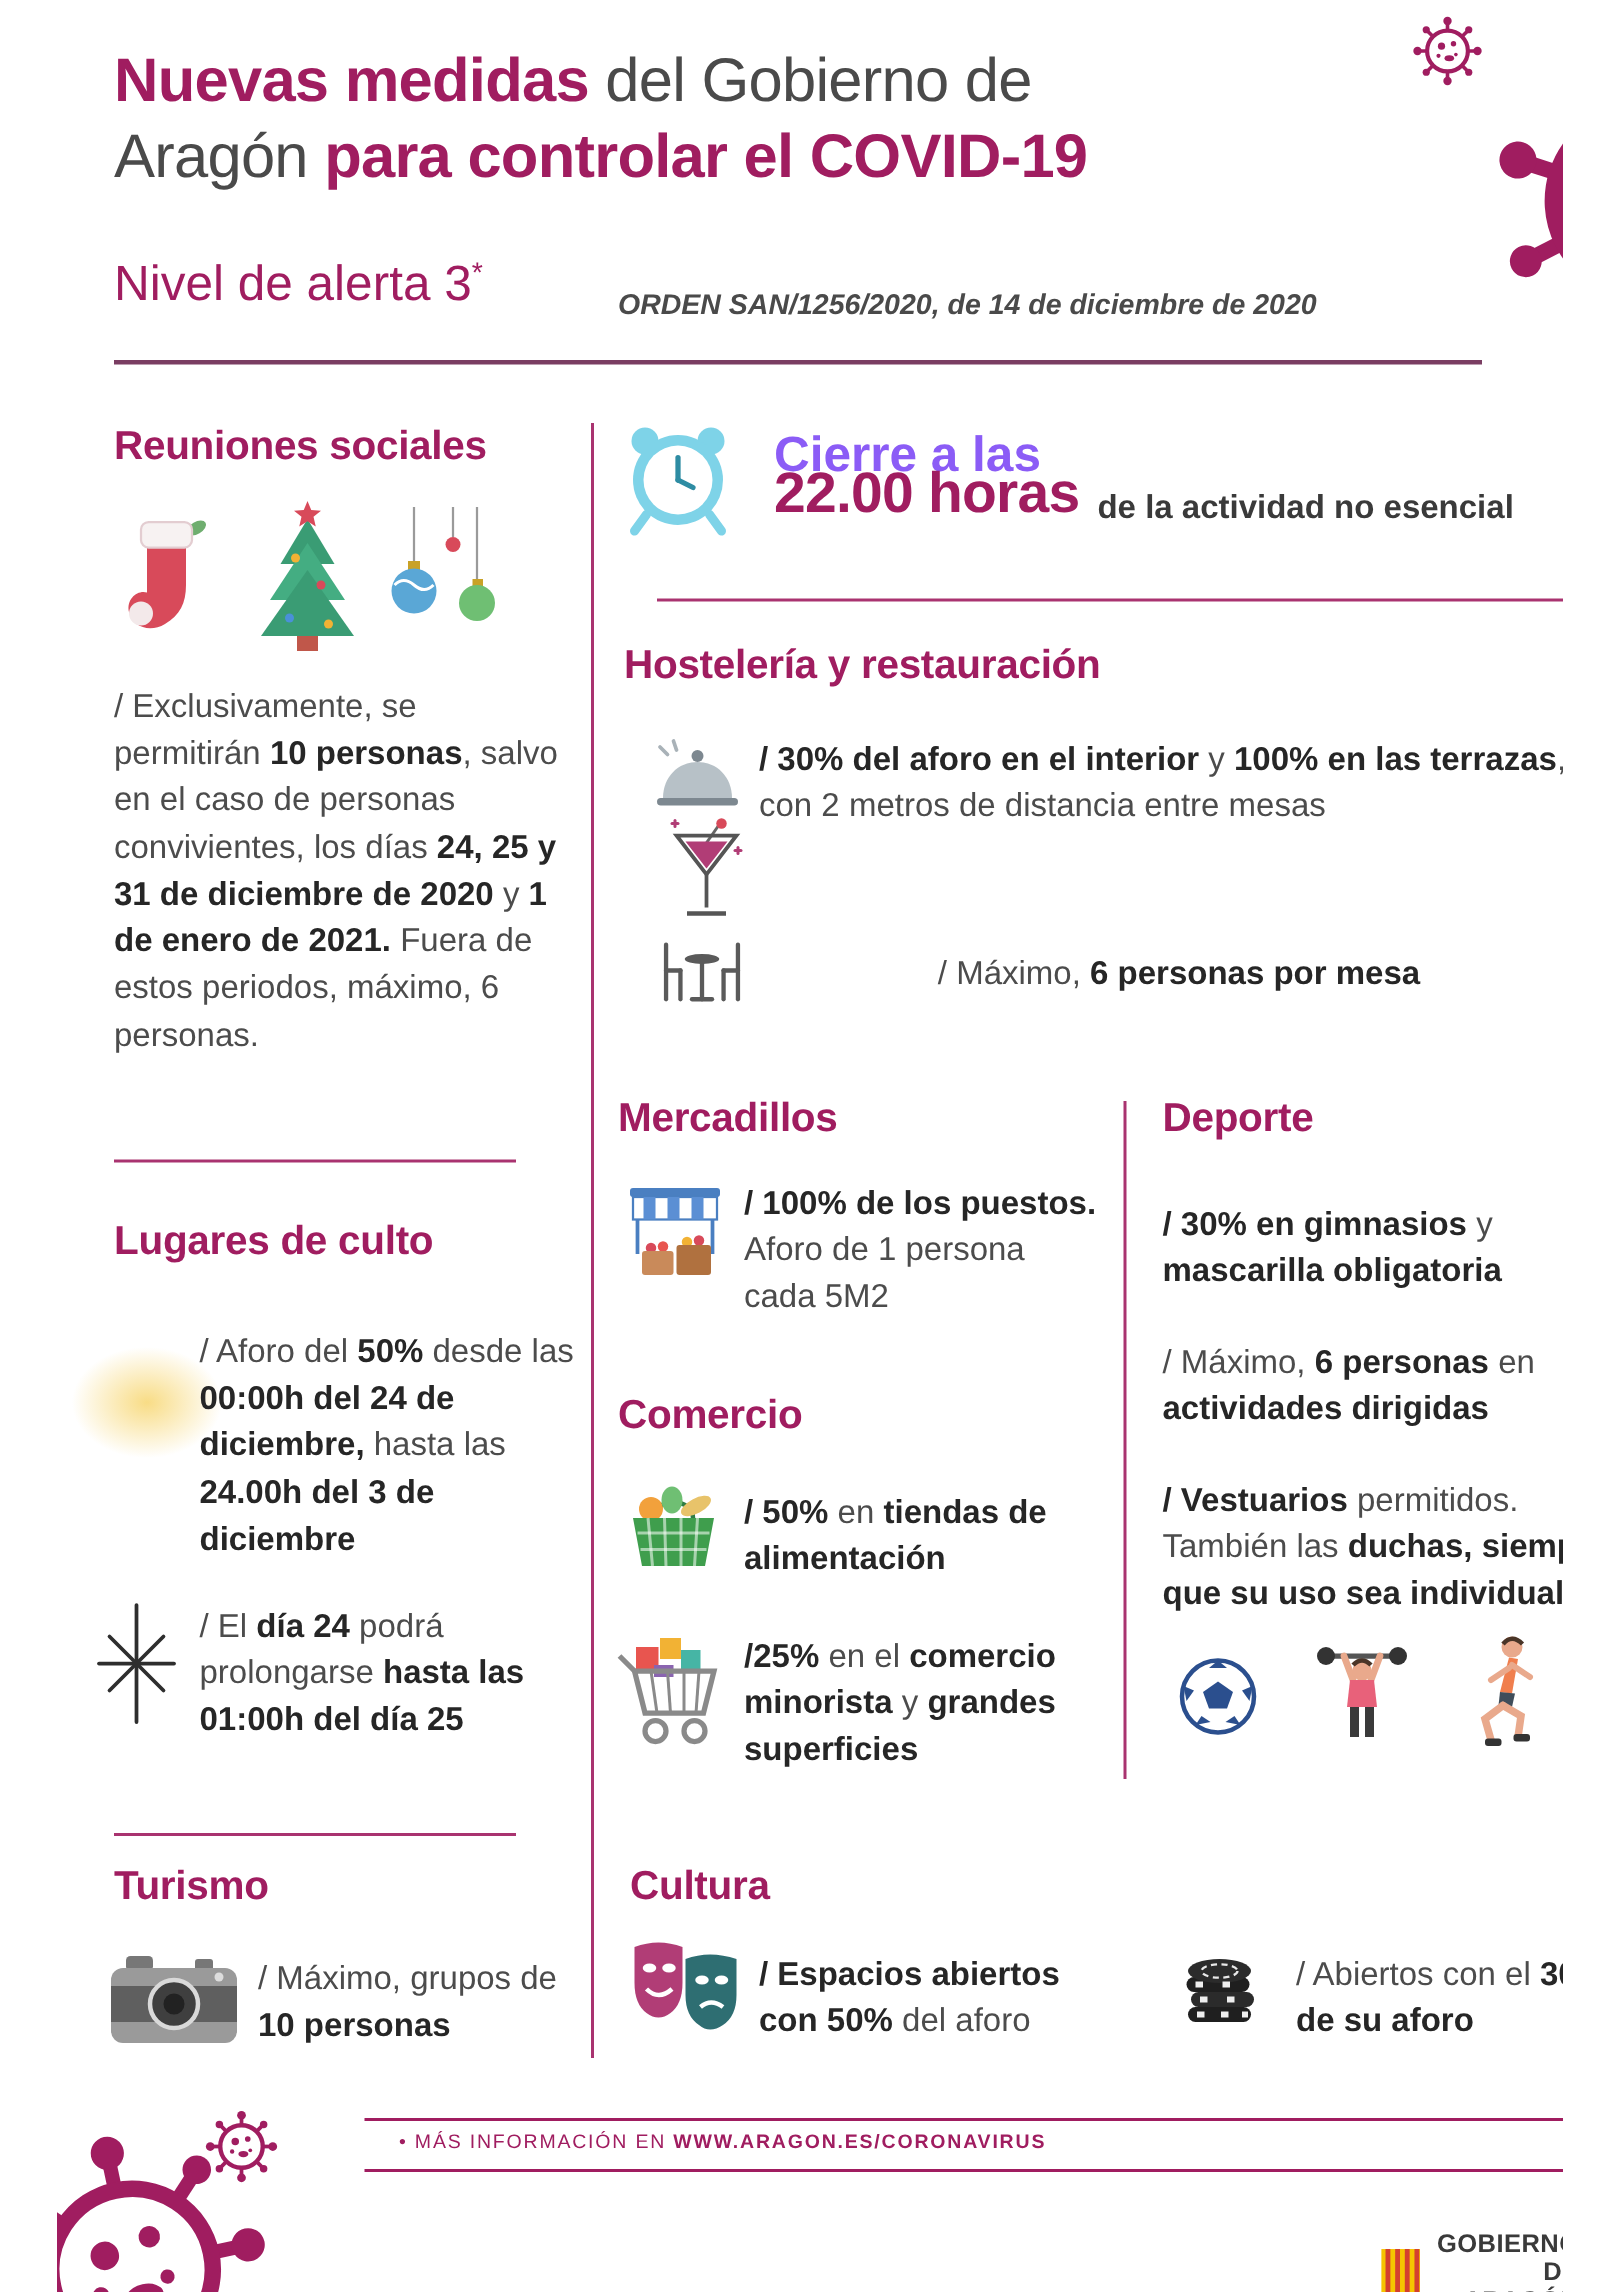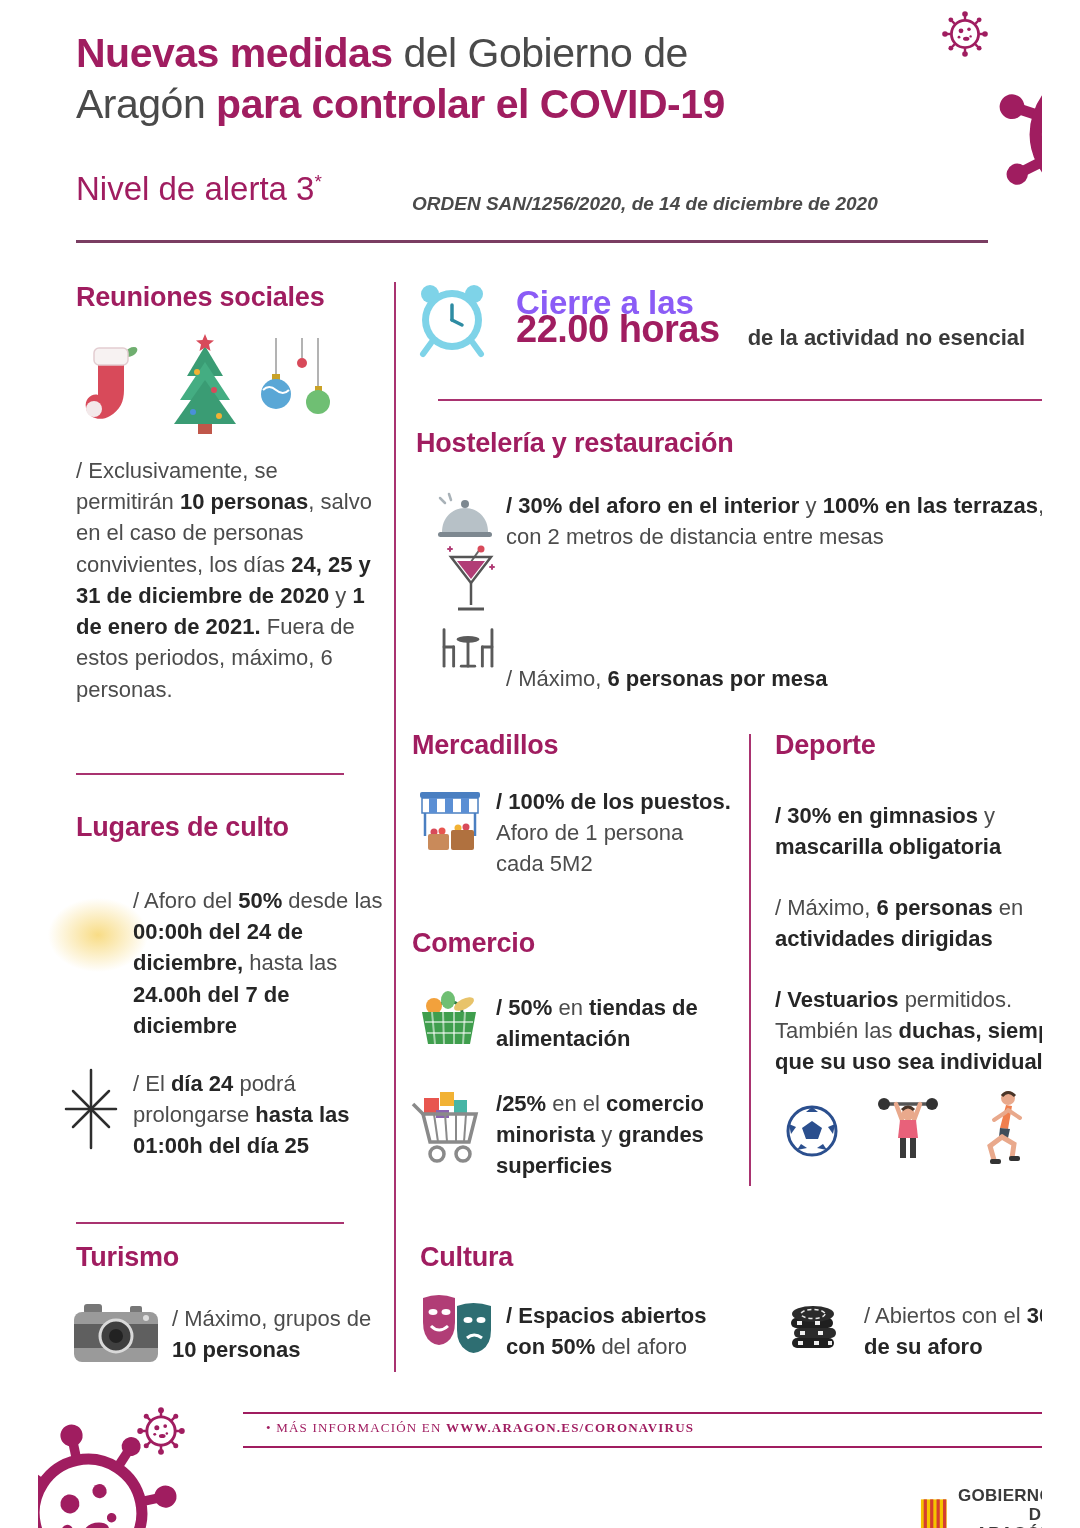--- a/index.html
+++ b/index.html
@@ -18,22 +18,22 @@
   .order{font-size:19px;font-style:italic;font-weight:700;color:#4a4a4a;}
   .hrule{height:3px;background:#7a3d62;}
   .h{font-size:27px;font-weight:700;color:var(--mag);letter-spacing:-0.2px;}
   .p{font-size:22px;color:var(--dark);line-height:1.42;}
   .p .b{font-weight:700;color:var(--bold);}
   .divider{height:2px;background:var(--mag);opacity:.9;}
   .vline{width:2px;background:var(--mag);opacity:.9;}
   .fline{height:2px;background:var(--mag);}
   .cierre1{font-size:33px;font-weight:700;color:#8b5cf6;}
   .time{font-size:38px;font-weight:700;color:var(--mag);letter-spacing:-0.5px;}
-  .time-rest{font-size:22px;font-weight:700;color:#3a3a3a;margin-left:28px;}
-  .finfo{font-size:13px;font-weight:400;color:var(--mag);letter-spacing:1.2px;font-family:Liberation Serif, serif;}
+  .time-rest{font-size:22px;font-weight:700;color:#3a3a3a;margin-left:12px;}
+  .finfo{font-size:13px;font-weight:400;color:var(--mag);letter-spacing:1.2px;}
   .finfo .b{font-weight:700;}
   .virus{color:var(--mag);}
   .logo{display:flex;align-items:center;gap:8px;text-align:right;}
   .logo-text{font-size:17px;font-weight:700;color:#3a3a3a;line-height:1.12;letter-spacing:0.3px;}
 </style>
 </head>
 <body>
 
 <div class="page">
 
@@ -127,21 +127,21 @@
     <circle cx="62" cy="64" r="12" fill="#6fbf73"></circle>
   </svg>
 
   <div class="abs p" style="left:38px;top:455px;width:296px;"><span>/ Exclusivamente, se permitirán </span><span class="b">10 personas</span><span>, salvo en el caso de personas convivientes, los días </span><span class="b">24, 25 y 31 de diciembre de 2020</span><span> y </span><span class="b">1 de enero de 2021.</span><span> Fuera de estos periodos, máximo, 6 personas.</span></div>
 
   <div class="abs divider" style="left:38px;top:773px;width:268px;"></div>
 
   <div class="abs h" style="left:38px;top:812px;">Lugares de culto</div>
 
   <div class="abs" style="left:10px;top:898px;width:100px;height:74px;background:radial-gradient(closest-side, rgba(247,214,112,0.85), rgba(247,214,112,0));"></div>
-  <div class="abs p" style="left:95px;top:885px;width:250px;"><span>/ Aforo del </span><span class="b">50%</span><span>  desde las </span><span class="b">00:00h del 24 de diciembre,</span><span> hasta las </span><span class="b">24.00h del 7 de diciembre</span></div>
+  <div class="abs p" style="left:95px;top:885px;width:250px;"><span>/ Aforo del </span><span class="b">50%</span><span>  desde las </span><span class="b">00:00h del 24 de diciembre,</span><span> hasta las </span><span class="b">24.00h del 3 de diciembre</span></div>
 
   <svg class="abs" style="left:20px;top:1068px;width:66px;height:82px;" viewBox="0 0 66 82">
     <g stroke="#2e2e2e" stroke-width="2.5" stroke-linecap="round">
       <line x1="33" y1="2" x2="33" y2="80"></line>
       <line x1="8" y1="41" x2="58" y2="41"></line>
       <line x1="15" y1="23" x2="51" y2="59"></line>
       <line x1="51" y1="23" x2="15" y2="59"></line>
     </g>
   </svg>
   <div class="abs p" style="left:95px;top:1068px;width:250px;"><span>/ El </span><span class="b">día 24</span><span> podrá prolongarse </span><span class="b">hasta las 01:00h del día 25</span></div>
@@ -215,21 +215,21 @@
         <line x1="6" y1="24" x2="16" y2="24"></line>
         <line x1="16" y1="24" x2="16" y2="44"></line>
       <line x1="31" y1="19" x2="31" y2="44"></line>
         <line x1="24" y1="44" x2="38" y2="44"></line>
       <line x1="56" y1="6" x2="56" y2="44"></line>
         <line x1="46" y1="24" x2="56" y2="24"></line>
         <line x1="46" y1="24" x2="46" y2="44"></line>
     </g>
     <ellipse cx="31" cy="16" rx="12" ry="3.5" fill="#5a5a5a"></ellipse>
   </svg>
-  <div class="abs p" style="left:468px;top:663px;width:560px;"><span>/  Máximo, </span><span class="b">6 personas por mesa</span></div>
+  <div class="abs p" style="left:468px;top:633px;width:560px;text-align:center;"><span>/  Máximo, </span><span class="b">6 personas por mesa</span></div>
 
   <div class="abs h" style="left:374px;top:730px;">Mercadillos</div>
   <svg class="abs" style="left:382px;top:792px;width:60px;height:64px;" viewBox="0 0 60 64">
     <rect x="0" y="0" width="60" height="6" rx="2" fill="#4a7fc1"></rect>
     <rect x="2" y="6" width="56" height="15" fill="#ffffff" stroke="#4a7fc1" stroke-width="1.5"></rect>
     <rect x="9" y="6" width="8" height="15" fill="#5b8fd4"></rect>
       <rect x="25" y="6" width="8" height="15" fill="#5b8fd4"></rect>
       <rect x="41" y="6" width="8" height="15" fill="#5b8fd4"></rect>
     <line x1="5" y1="21" x2="5" y2="44" stroke="#4a7fc1" stroke-width="2.5"></line>
     <line x1="55" y1="21" x2="55" y2="44" stroke="#4a7fc1" stroke-width="2.5"></line>

